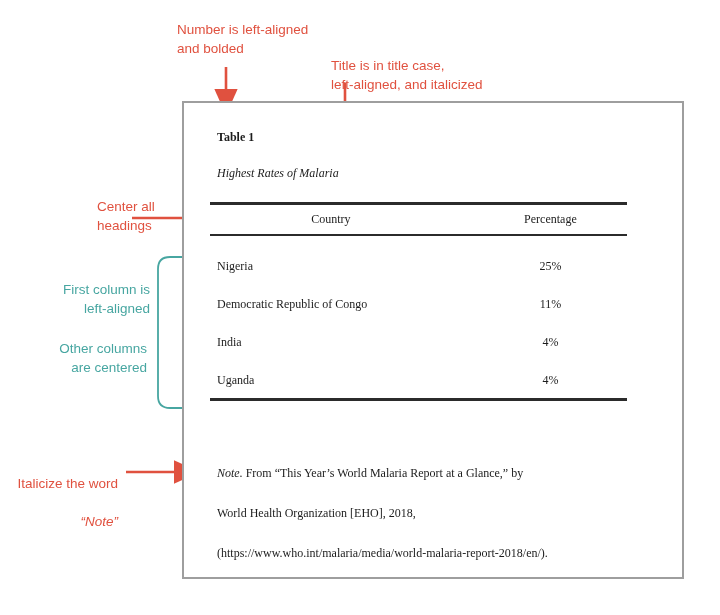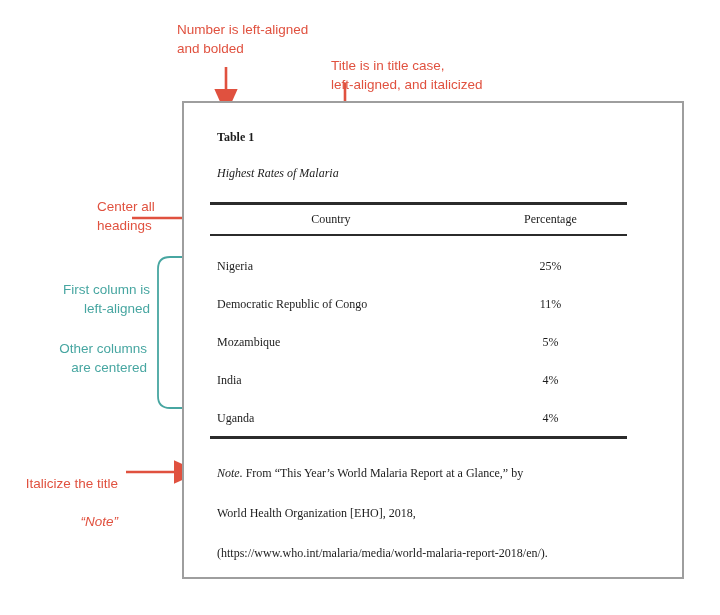--- a/index.html
+++ b/index.html
@@ -82,21 +82,21 @@
   <div class="ann" style="left:57px;top:197px;margin-left:40px;">Center all
 headings</div>
 
   <div class="ann teal right" style="right:570px;top:280px;">First column is
 left-aligned</div>
 
   <div class="ann teal right" style="right:573px;top:339px;">Other columns
 are centered</div>
 
   <div class="ann right" style="right:602px;top:455px;">
-    <div>Italicize the title</div>
+    <div>Italicize the word</div>
     <div class="it">“Note”</div>
   </div>
 
   <div id="table-box">
 
     <div class="tbl-number">Table 1</div>
 
     <div class="tbl-title">Highest Rates of Malaria</div>
 
     <div class="table-area">
@@ -111,24 +111,20 @@
 
       <div class="drow">
         <div class="col-country">Nigeria</div>
         <div class="col-pct">25%</div>
       </div>
       <div class="drow">
         <div class="col-country">Democratic Republic of Congo</div>
         <div class="col-pct">11%</div>
       </div>
       <div class="drow">
-        <div class="col-country">Mozambique</div>
-        <div class="col-pct">5%</div>
-      </div>
-      <div class="drow">
         <div class="col-country">India</div>
         <div class="col-pct">4%</div>
       </div>
       <div class="drow">
         <div class="col-country">Uganda</div>
         <div class="col-pct">4%</div>
       </div>
 
       <div class="rule bottom"></div>
     </div>

